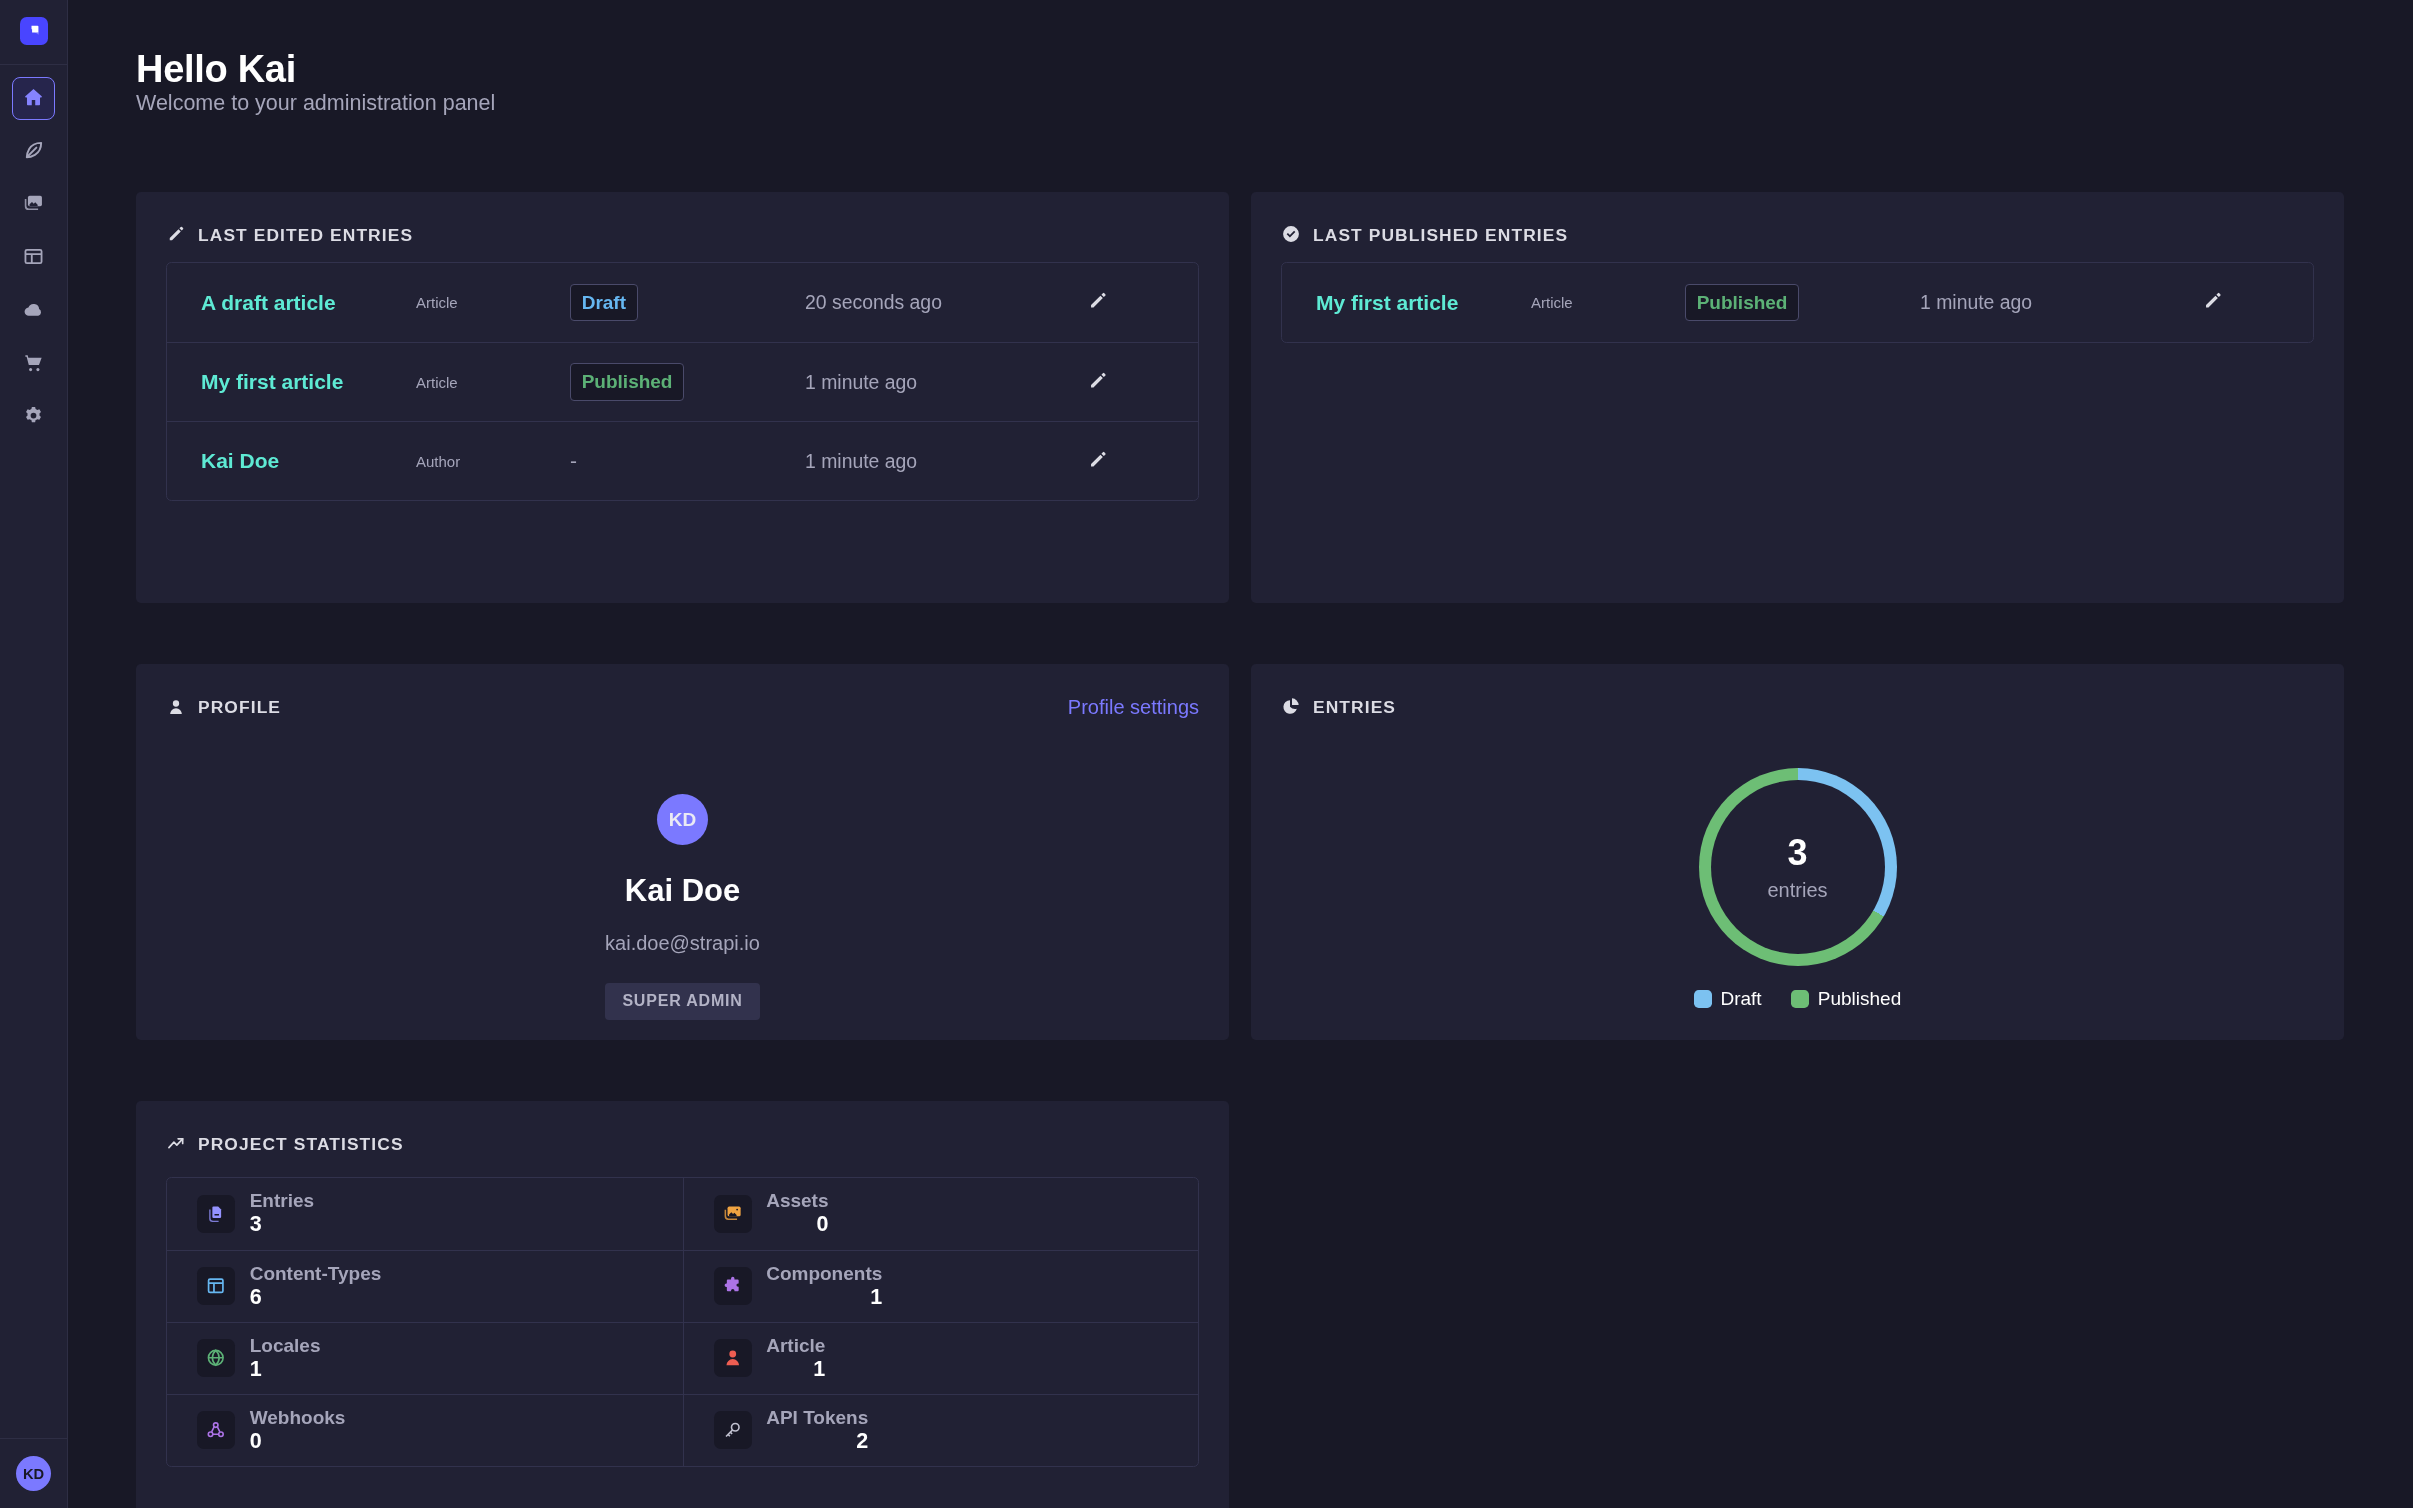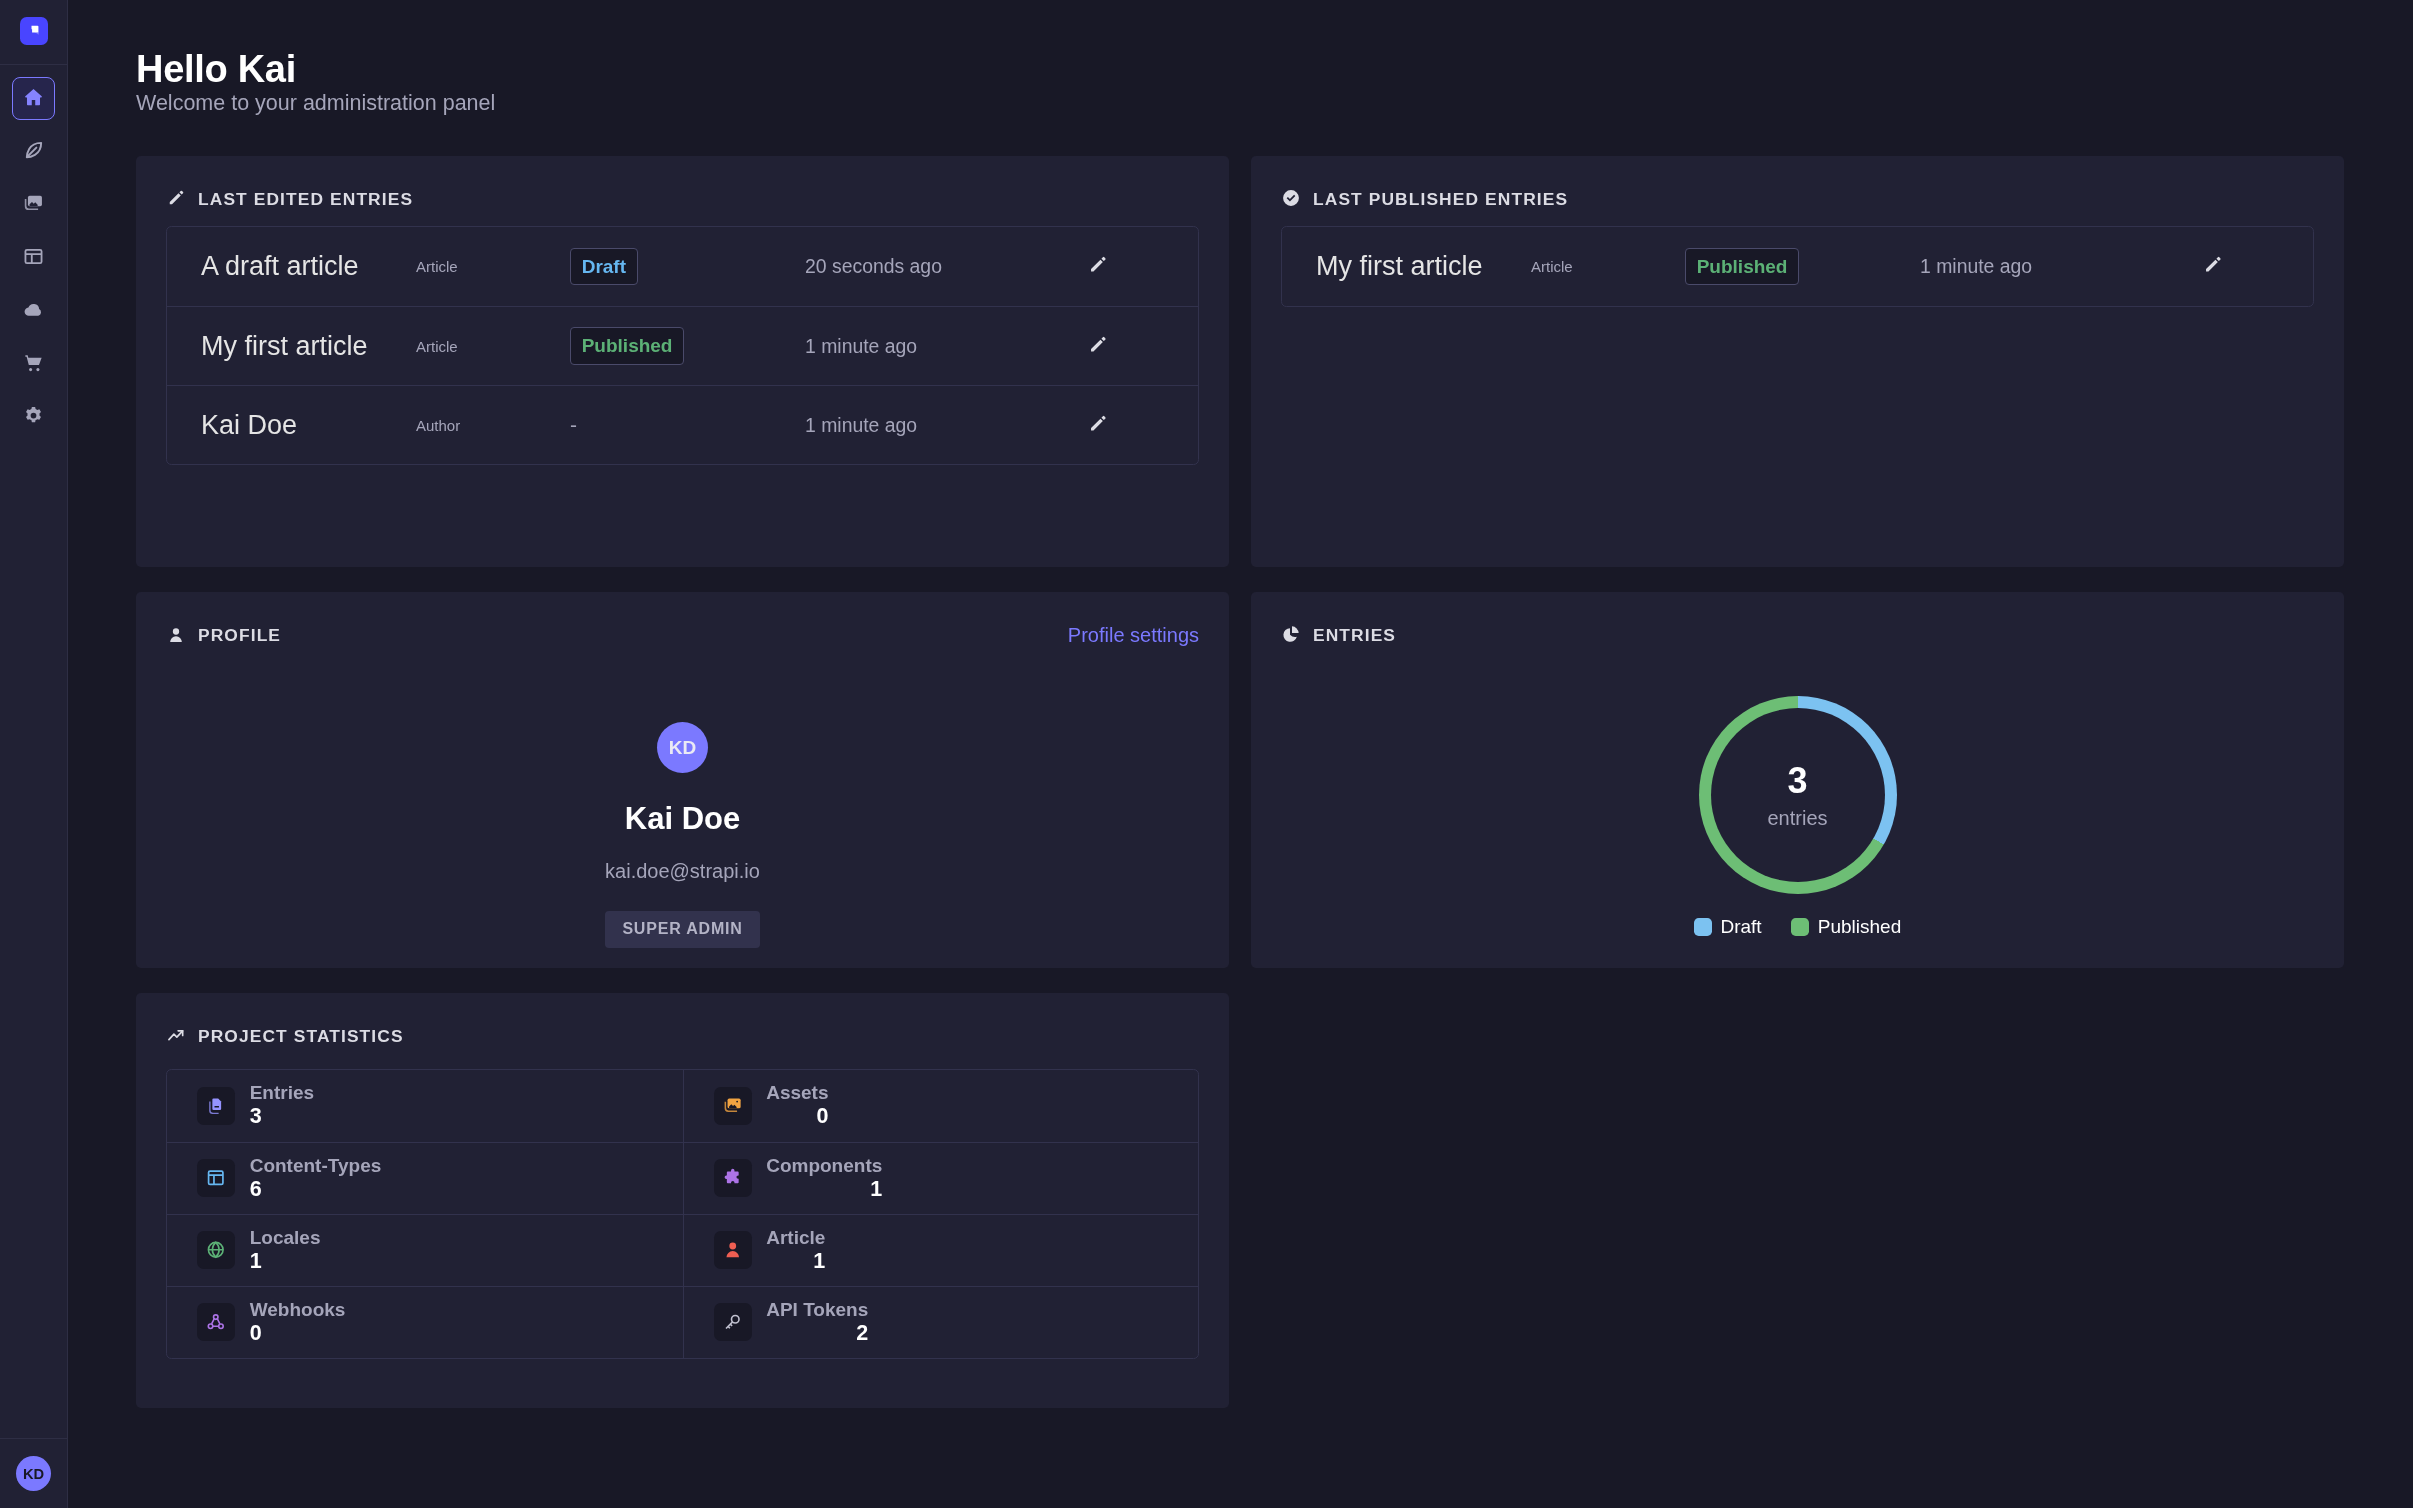--- a/index.html
+++ b/index.html
@@ -54,41 +54,42 @@
   .grid {
     margin-top: 40px;
     display: grid;
     grid-template-columns: 1093px 1093px;
     column-gap: 22px; row-gap: 25px;
   }
   .card {
     background: #212134; border-radius: 5px;
     padding: 32px 30px;
     position: relative;
+    margin-top: 36px;
   }
   .card.h1 { height: 411px; }
   .card.h2 { height: 376px; }
   .card.h3 { height: 415px; }
 
   .card-header { display: flex; align-items: center; gap: 12px; }
   .card-header svg { width: 20px; height: 20px; color: #dcdce4; flex: none; }
   .card-title { font-size: 17.4px; font-weight: 700; letter-spacing: 1.1px; color: #dcdce4; }
   .card-header .spacer { flex: 1; }
   .link { color: #7b79ff; font-size: 20px; text-decoration: none; cursor: pointer; }
 
   
   .table { margin-top: 16px; border: 0.7px solid #32324d; border-radius: 5.4px; overflow: hidden; }
   .trow {
     display: grid;
     grid-template-columns: 215px 154px 235px 282px 1fr;
     align-items: center;
     height: 79px; padding-left: 34px;
   }
   .trow + .trow { border-top: 0.7px solid #32324d; }
-  .cell-title { font-size: 27px; font-weight: 400; color: #e5e5e5; }
+  .cell-title { font-size: 21px; font-weight: 700; color: #5eead4; }
   .cell-type { font-size: 15px; color: #a5a5ba; }
   .badge {
     display: inline-block; font-size: 19px; font-weight: 700;
     background: #181826; border: 0.7px solid #4a4a6a; border-radius: 4px;
     padding: 6.7px 10.7px;
   }
   .cell-dash { font-size: 21px; color: #a5a5ba; }
   .cell-time { font-size: 19.4px; color: #a5a5ba; }
   .cell-action { display: flex; }
   .edit-btn { color: #dcdce4; background: none; border: none; cursor: pointer; }

